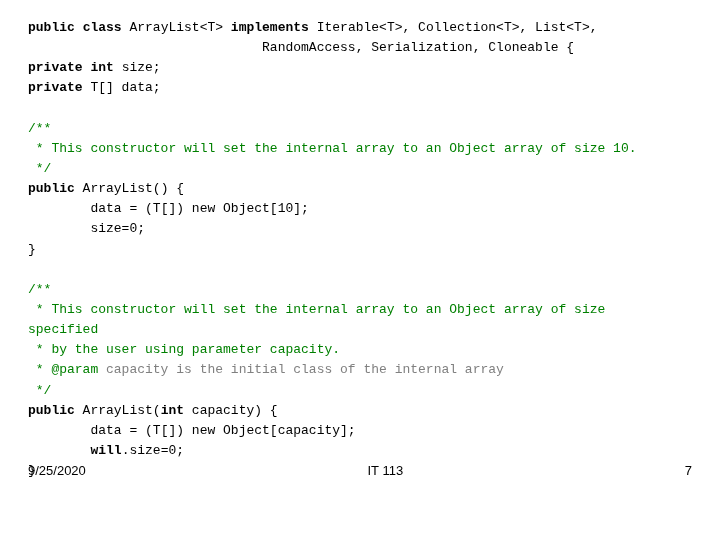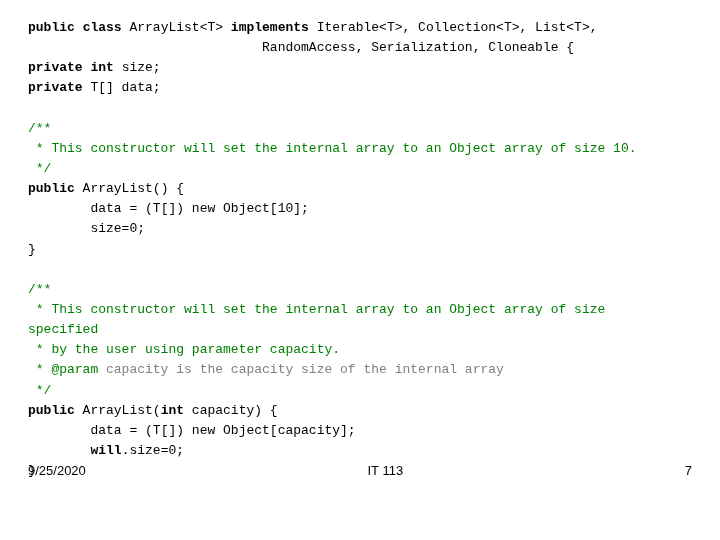--- a/index.html
+++ b/index.html
@@ -62,21 +62,21 @@
  */</span>
 <span class="kw">public</span> ArrayList() {
         data = <span class="underline">(T[]) new Object[10];</span>
         size=0;
 }
 
 <span class="comment">/**
  * This constructor will set the internal array to an Object array of size
 specified
  * by the user using parameter capacity.
- * @param <span class="param-tag">capacity is the capacity size of the internal array</span>
+ * @param <span class="param-tag">capacity is the initial class of the internal array</span>
  */</span>
 <span class="kw">public</span> ArrayList(<span class="kw">int</span> capacity) {
         data = <span class="underline">(T[]) new Object[capacity];</span>
         <span class="kw">will</span>.size=0;
 }</div>
 
   <div class="footer">
     <span>9/25/2020</span>
     <span>IT 113</span>
     <span>7</span>

